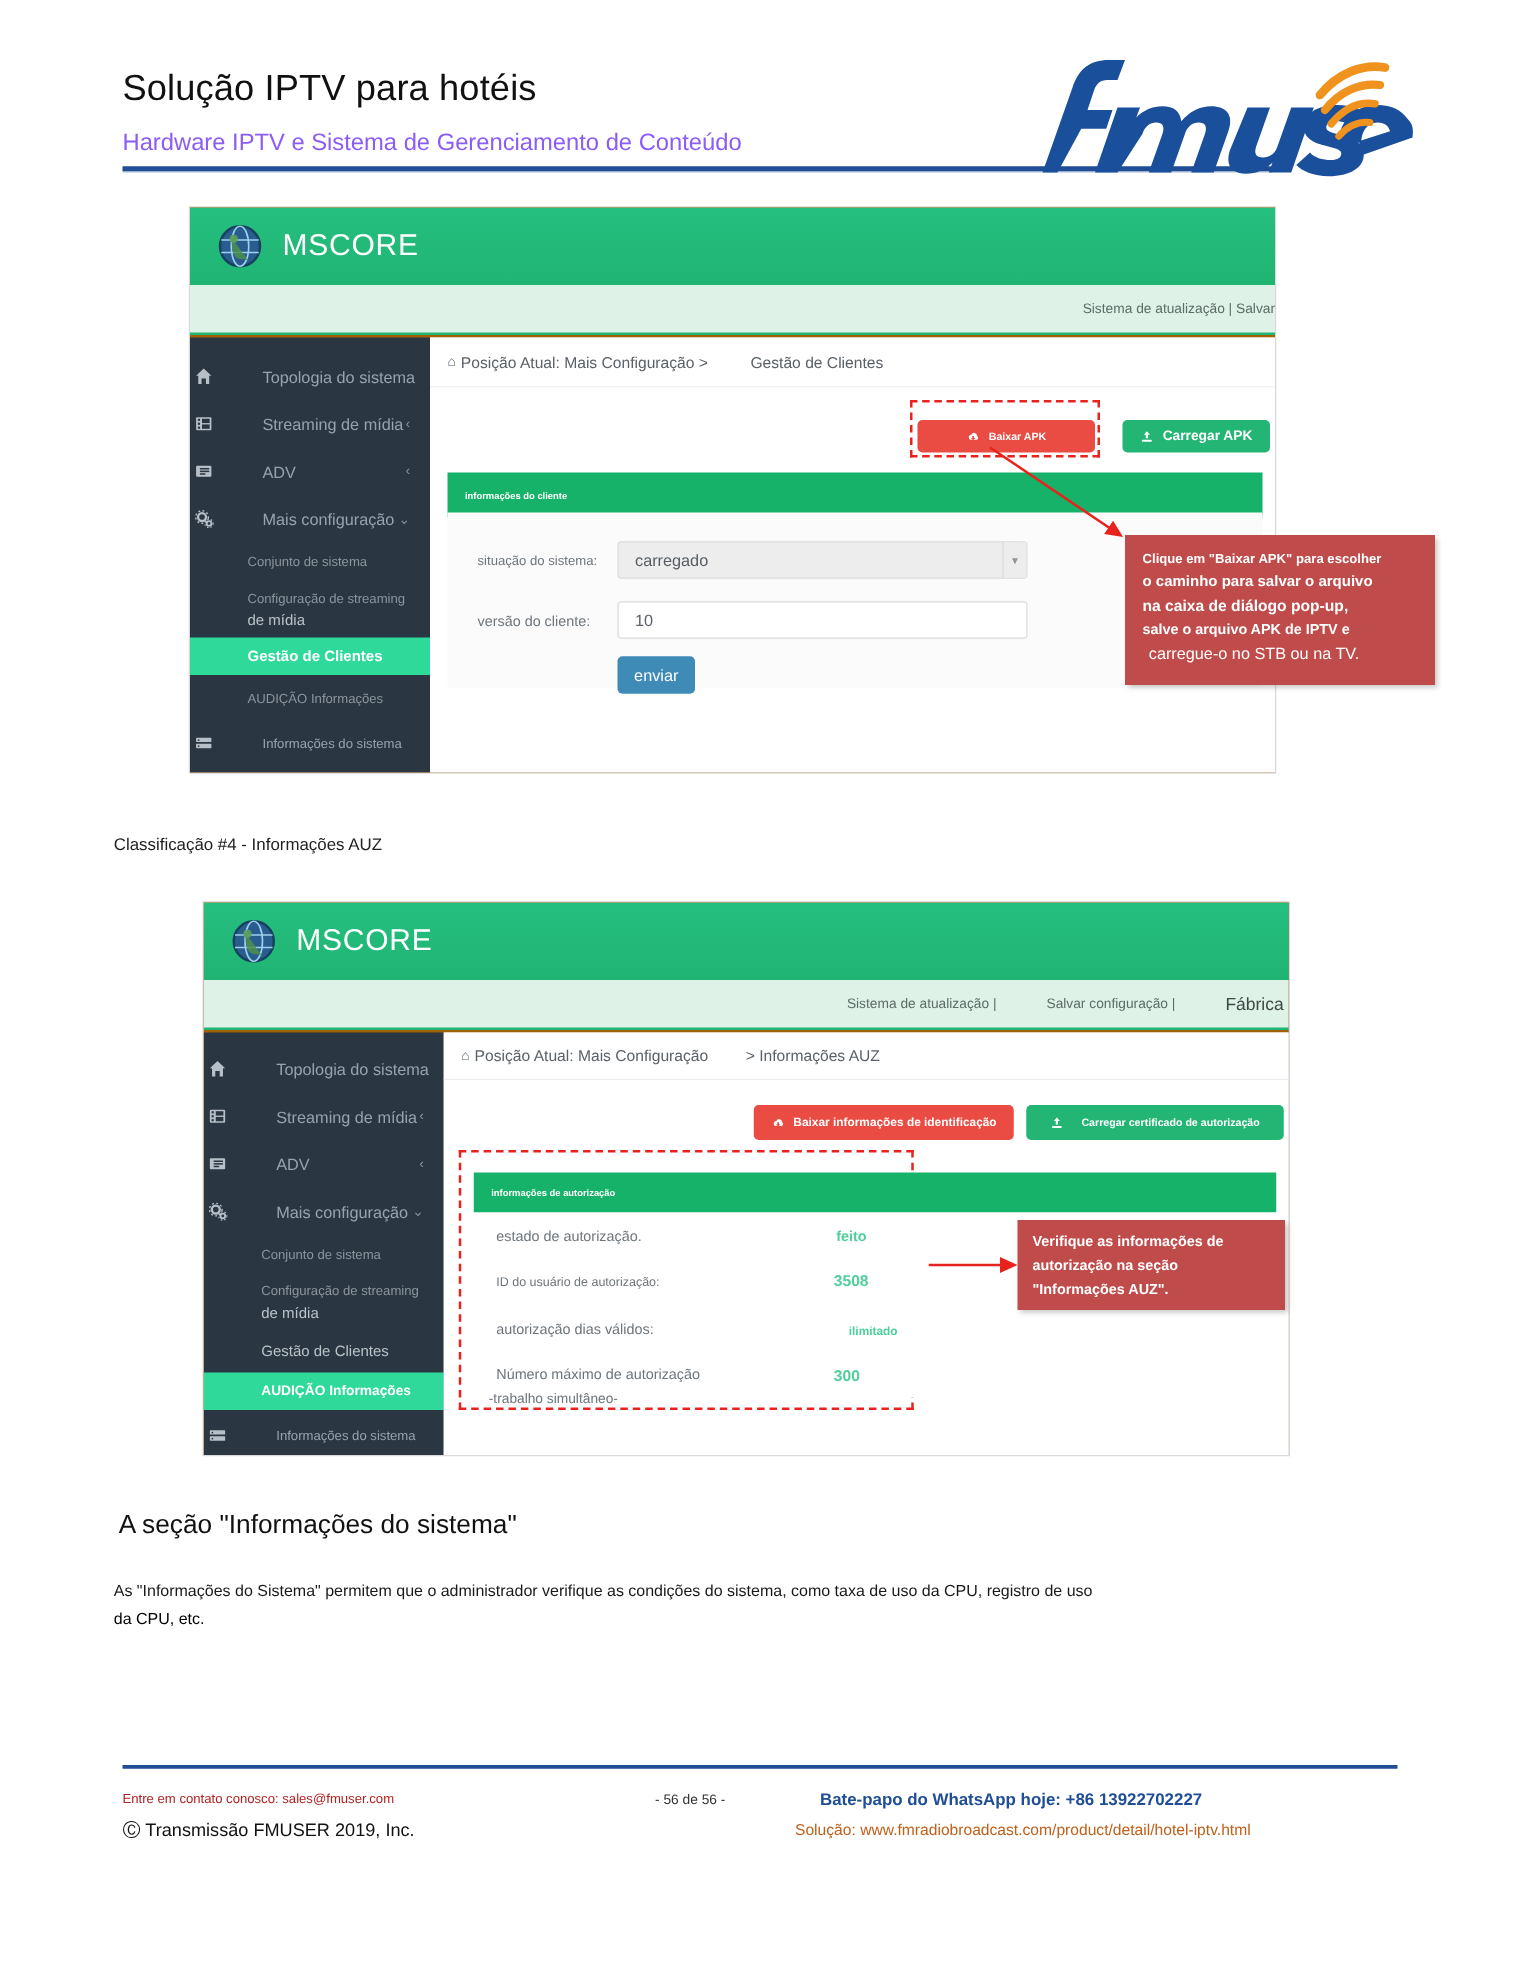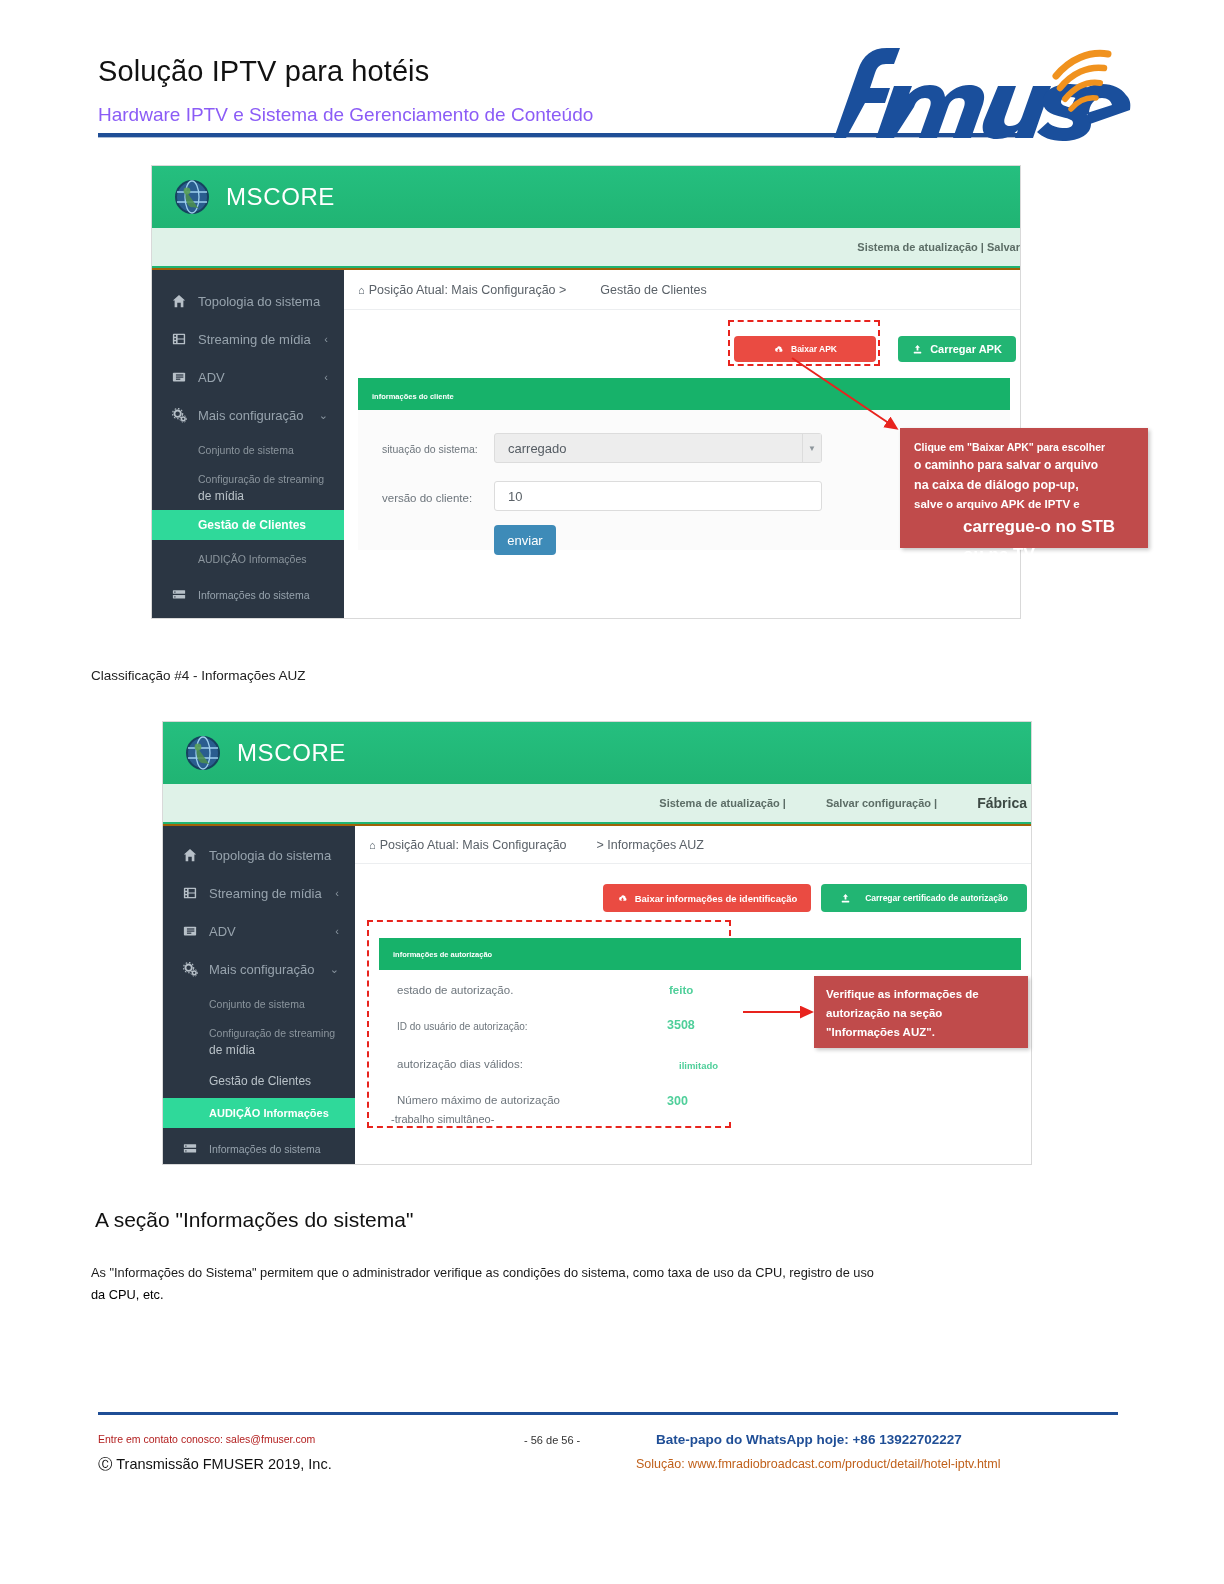--- a/index.html
+++ b/index.html
@@ -48,33 +48,32 @@
   .globe svg { display:block; }
   .brand {
     color:#ffffff; font-size:24px; font-weight:500; letter-spacing:.6px;
     margin-left:16px;
   }
   .shot-subbar {
     position:absolute; left:0; right:0;
     background:#dff2e8;
     display:flex; align-items:center; justify-content:flex-end;
     border-bottom:2px solid #20b473;
-    font-weight:bold;
   }
   .subbar-link {
     color:#5c6d66; font-size:11px; margin-left:40px; white-space:nowrap;
   }
   .subbar-link:last-child { margin-right:0px; }
 
   .sidebar {
     position:absolute; left:0; background:#2b3643;
   }
   .side-item {
     display:flex; align-items:center; color:#97a3ad;
-    font-size:13px; padding-left:16px; position:relative;
+    font-size:13px; position:relative;gap:28px;
   }
   .side-item .ico { width:22px; display:inline-flex; justify-content:center; }
   .side-item .ico svg { display:block; }
   .side-item .lbl { margin-left:8px; }
   .side-item .chev { position:absolute; right:16px; color:#8a96a0; font-size:11px; }
   .side-sub {
     display:flex; align-items:center; color:#8b959d; font-size:10.5px;
     padding-left:46px;
   }
   .side-sub.active {
@@ -354,21 +353,21 @@
     </defs>
     <line x1="640" y1="192" x2="744" y2="262" stroke="#e8231d" stroke-width="2" marker-end="url(#ah1)"></line>
   </svg>
 </div>
 
 <div class="callout" style="left:900px; top:428px; width:248px; height:120px; padding:11px 12px 0 14px;">
   <p style="font-size:10.5px; font-weight:bold; line-height:1.6;">Clique em "Baixar APK" para escolher</p>
   <p style="font-size:12px; font-weight:bold; line-height:1.6;">o caminho para salvar o arquivo</p>
   <p style="font-size:12.5px; font-weight:bold; line-height:1.6;">na caixa de diálogo pop-up,</p>
   <p style="font-size:11.5px; font-weight:bold; line-height:1.6;">salve o arquivo APK de IPTV e</p>
-  <p style="font-size:17px; font-weight:bold; line-height:1.6; padding-left:5px;margin-left:44px;">carregue-o no STB ou na TV.</p>
+  <p style="font-size:13px; font-weight:normal; line-height:1.6; padding-left:5px;">carregue-o no STB ou na TV.</p>
 </div>
 
 <div class="caption" style="left:91px; top:668px;">Classificação #4 - Informações AUZ</div>
 
 <div class="shot" style="left:163px; top:722px; width:868px; height:442px;">
 
   <div class="shot-topbar" style="height:62px;">
     <span class="globe">
       <svg width="36" height="36" viewBox="0 0 36 36">
         <circle cx="18" cy="18" r="16" fill="#2a5d8f"></circle>

